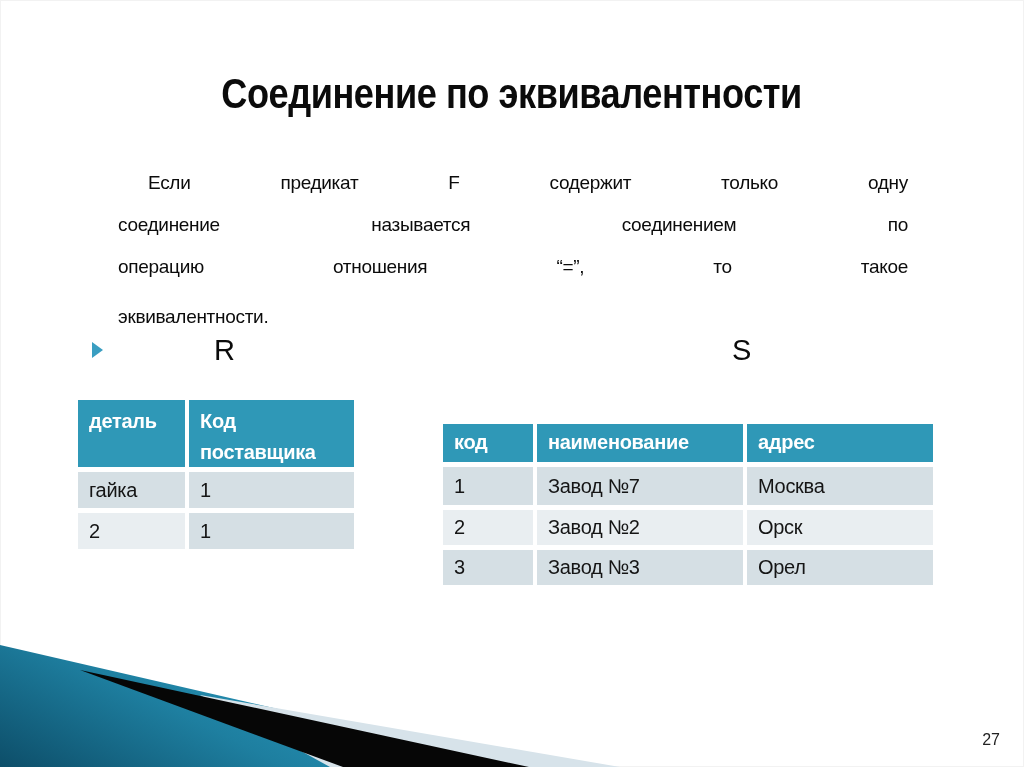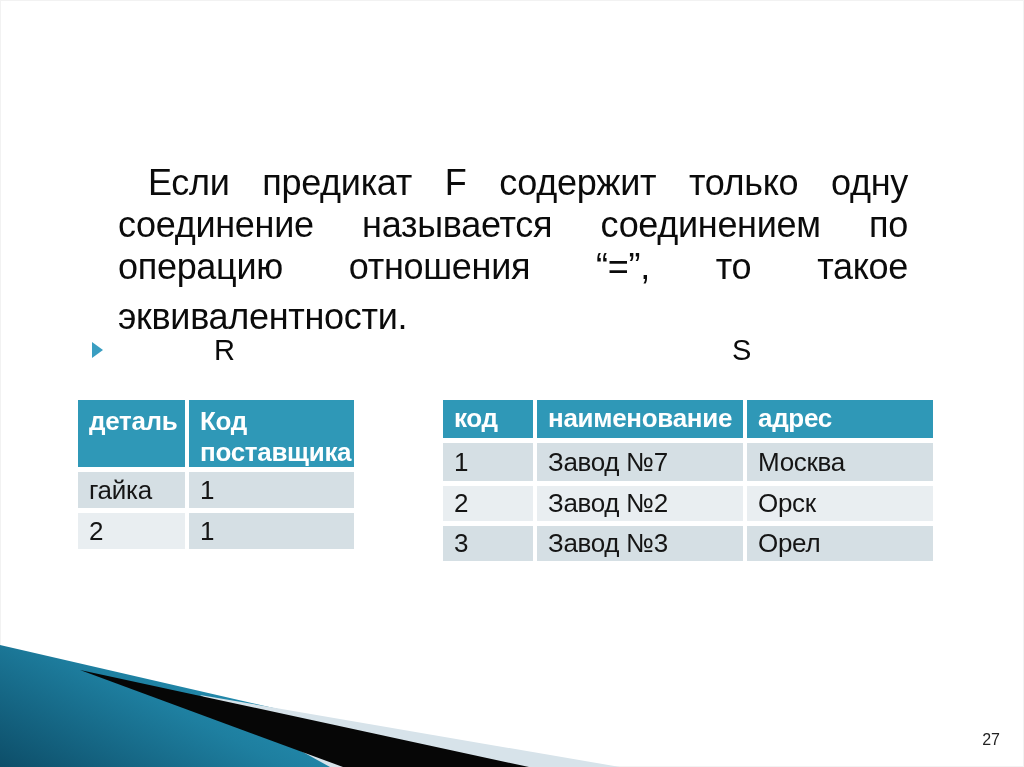--- a/index.html
+++ b/index.html
@@ -23,21 +23,21 @@
     font-weight:700;
     letter-spacing:-0.5px;
     transform:scaleX(0.86);
     transform-origin:center;
     color:#0b0b0b;
     white-space:nowrap;
   }
   
   .paragraph{
     position:absolute;left:118px;top:162px;width:790px;
-    font-size:36px;line-height:42px;color:#0b0b0b;
+    font-size:19px;line-height:42px;color:#0b0b0b;
     letter-spacing:-0.3px;
   }
   .paragraph .pline{
     text-align:justify;
     text-align-last:justify;
     white-space:normal;
   }
   .paragraph .pline.first{ text-indent:30px; }
   .paragraph .pline.last{ text-align-last:left;margin-top:8px; }
   
@@ -52,54 +52,57 @@
     border-bottom:8px solid transparent;
     border-left:11px solid #3a9ec1;
   }
   .r-label{position:absolute;left:214px;top:0;}
   .s-label{position:absolute;left:732px;top:0;}
   
   .tbl{position:absolute;display:grid;background:#ffffff;}
   .tbl .cell{
     display:flex;align-items:center;
     padding-left:11px;box-sizing:border-box;
-    font-size:26px;letter-spacing:-0.3px;color:#151515;
+    font-size:20px;letter-spacing:-0.3px;color:#151515;
   }
   .tbl .hcell{
     background:#2f98b7;color:#ffffff;font-weight:700;
     align-items:flex-start;padding-top:6px;line-height:31px;
   }
   .row-dark{background:#d5dfe4;}
   .row-light{background:#e9eef1;}
   .tbl-r{
     left:78px;top:400px;
     grid-template-columns:107px 165px;
     grid-template-rows:67px 36px 36px 36px;
     column-gap:4px;row-gap:5px;
   }
   .tbl-s{
-    left:443px;top:400px;
+    left:443px;top:424px;
     grid-template-columns:90px 206px 186px;
     grid-template-rows:38px 38px 35px 35px;
     column-gap:4px;row-gap:5px;
   }
   .tbl-s .hcell{padding-top:3px;}
   
   .page-number{
     position:absolute;right:24px;top:731px;
     font-size:16px;color:#222;
   }
   
   .deco{position:absolute;left:0;top:0;width:1024px;height:767px;pointer-events:none;}
 </style>
 </head>
 <body>
 
 <div class="slide">
 
+  <div class="title-wrap">
+    <span>Соединение по эквивалентности</span>
+  </div>
 
   <div class="paragraph">
     <div class="pline first">Если предикат F содержит только одну</div>
     <div class="pline">соединение называется соединением по</div>
     <div class="pline">операцию отношения “=”, то такое</div>
     <div class="pline last">эквивалентности.</div>
   </div>
 
   <div class="rs-line">
     <span class="bullet-tri"></span>

